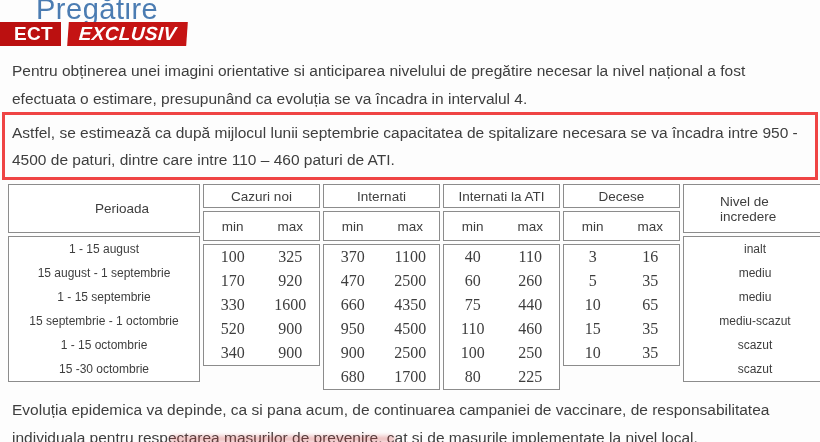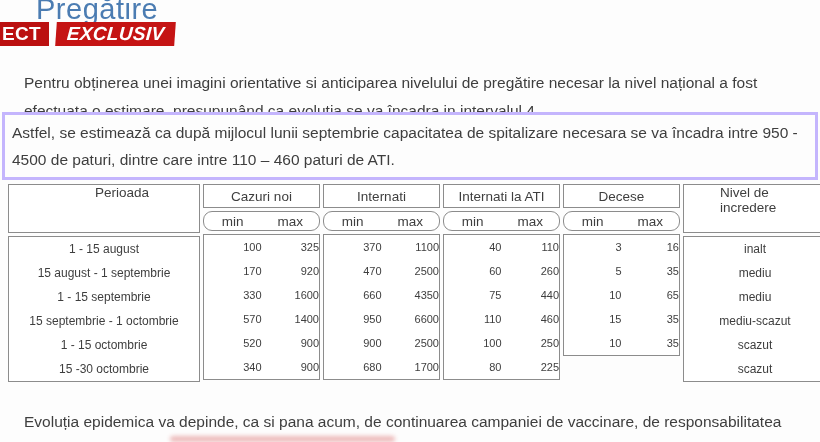--- a/index.html
+++ b/index.html
@@ -20,49 +20,49 @@
   }
   .badges {
     position: absolute; top: 22px; left: 0;
     display: flex; gap: 7px; height: 24px;
   }
   .badge {
     background: #c51414; color: #fff;
     font-weight: 700; font-size: 19px; line-height: 24px;
     padding: 0 11px; letter-spacing: .3px; white-space: nowrap;
   }
-  .badge-ect { padding-left: 2px; padding-right: 8px; background: #bb1010; }
+  .badge-ect { padding-left: 14px; padding-right: 8px; background: #bb1010; }
   .badge-exclusiv { transform: skewX(-4deg); font-style: italic; }
 
   
-  .para { margin: 16px; font-size: 15.5px; line-height: 28px; }
+  .para { margin: 4px; font-size: 15.5px; line-height: 28px; }
   .intro  { position: absolute; top: 53px;  left: 8px; right: 5px; }
   .footer { position: absolute; top: 392px; left: 8px; right: 5px; }
 
   
   .highlight {
     position: absolute; top: 112px; left: 2px; right: 2px;
-    border: 3px solid #c4b5fd; background: #fdfdfd;
+    border: 3px solid #ef4444; background: #fdfdfd;
     padding: 4px 7px; font-size: 15.5px; line-height: 27px;
   }
 
   
   .table { position: absolute; top: 184px; left: 8px; display: flex; gap: 3px; }
   .col { display: flex; flex-direction: column; gap: 3px; }
   .col-period { width: 192px; }
   .col-num    { width: 117px; }
   .col-nivel  { width: 144px; }
   .box { border: 1px solid #8c8c8c; background: #fff; }
   .head { font-size: 13.5px; }
   .title { height: 24px; display: flex; align-items: center; justify-content: center; }
-  .span2 { height: 49px; display: flex; align-items: flex-start; justify-content: center; padding-left: 36px; }
-  .mm { height: 20px; display: grid; grid-template-columns: 1fr 1fr; text-align: center; align-items: center; border-radius: 9px; }
+  .span2 { height: 49px; display: flex; align-items: center; justify-content: center; padding-left: 36px; }
+  .mm { height: 30px; display: grid; grid-template-columns: 1fr 1fr; text-align: center; align-items: center; }
   .data { display: flex; flex-direction: column; }
   .cell { height: 24px; display: flex; align-items: center; justify-content: center; font-size: 12px; }
-  .r { height: 24px; display: grid; grid-template-columns: 1fr 1fr; text-align: right; align-items: center; font-size: 11px; }
+  .r { height: 24px; display: grid; grid-template-columns: 1fr 1fr; text-align: center; align-items: center; font-size: 16px; font-family: Liberation Serif, serif; }
 
   
   .smudge {
     position: absolute; left: 170px; bottom: 0; width: 225px; height: 6px;
     background: #d04040; opacity: .35; filter: blur(2px); border-radius: 3px;
   }
 </style>
 </head>
 <body>
 
@@ -108,24 +108,20 @@
         </div>
       <div class="r">
           <span>170</span>
           <span>920</span>
         </div>
       <div class="r">
           <span>330</span>
           <span>1600</span>
         </div>
       <div class="r">
-          <span>570</span>
-          <span>1400</span>
-        </div>
-      <div class="r">
           <span>520</span>
           <span>900</span>
         </div>
       <div class="r">
           <span>340</span>
           <span>900</span>
         </div>
     </div>
   </div>
 
@@ -143,21 +139,21 @@
       <div class="r">
           <span>470</span>
           <span>2500</span>
         </div>
       <div class="r">
           <span>660</span>
           <span>4350</span>
         </div>
       <div class="r">
           <span>950</span>
-          <span>6600</span>
+          <span>4500</span>
         </div>
       <div class="r">
           <span>900</span>
           <span>2500</span>
         </div>
       <div class="r">
           <span>680</span>
           <span>1700</span>
         </div>
     </div>

